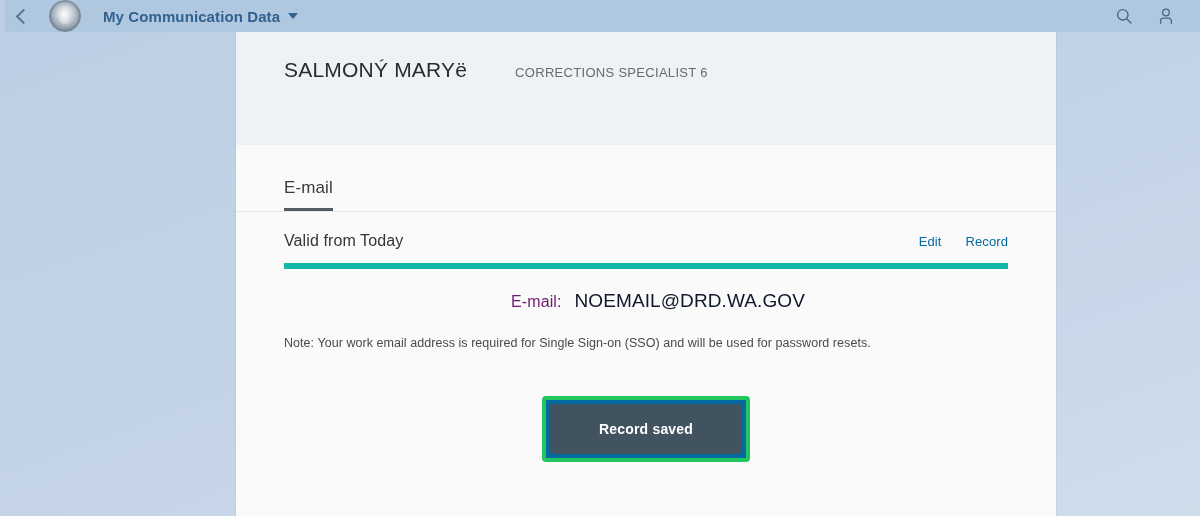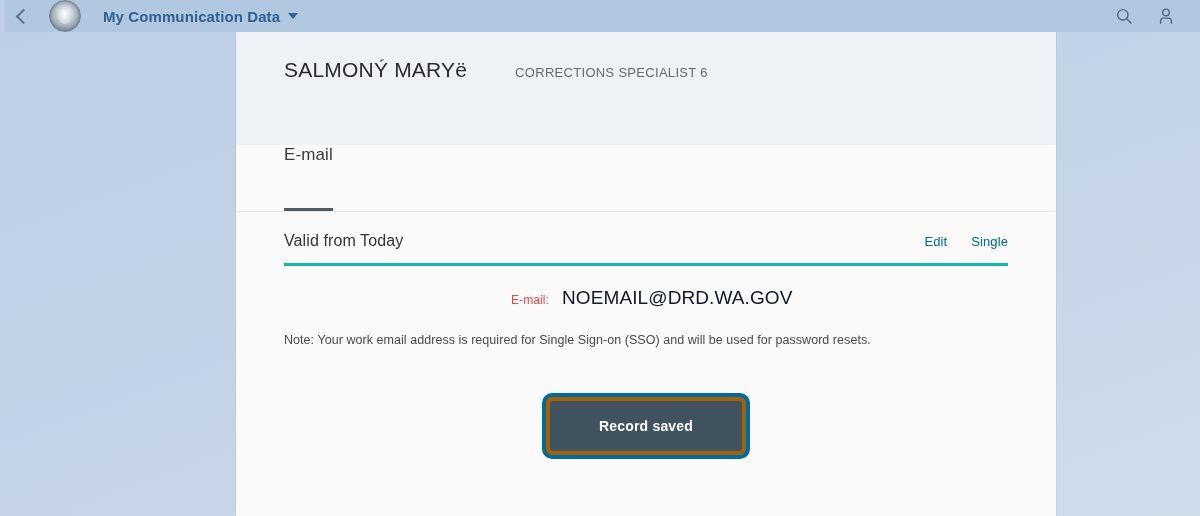--- a/index.html
+++ b/index.html
@@ -193,20 +193,21 @@
     white-space: nowrap;
   }
 
   
   .tabstrip {
     position: relative;
     height: 67px;
     padding: 0 48px;
     box-sizing: border-box;
     display: flex;
+    align-items: flex-end;
     border-bottom: 1px solid #e6e8ea;
     background: #fafafa;
   }
   .tab {
     font-size: 17px;
     color: #3b3b3b;
     padding-bottom: 10px;
     border-bottom: 3px solid #555a5f;
     cursor: pointer;
     letter-spacing: 0.1px;
@@ -216,21 +217,21 @@
   .content {
     padding: 0 48px;
     box-sizing: border-box;
   }
 
   .record-head {
     display: flex;
     align-items: center;
     padding-top: 20px;
     padding-bottom: 13px;
-    border-bottom: 3px solid #14b8a6;
+    border-bottom: 6px solid #14b8a6;
   }
   .record-title {
     font-size: 16px;
     color: #32363a;
     letter-spacing: 0.1px;
   }
   .record-actions {
     margin-left: auto;
     display: flex;
     gap: 24px;
@@ -249,22 +250,22 @@
     letter-spacing: 0.1px;
   }
 
   .field-row {
     display: flex;
     align-items: baseline;
     margin-top: 21px;
     padding-left: 227px;
   }
   .field-label {
-    font-size: 12px;
-    color: #ef4444;
+    font-size: 16px;
+    color: #701a75;
     letter-spacing: 0.1px;
   }
   .field-value {
     margin-left: 13px;
     font-size: 19px;
     color: #0f172a;
     letter-spacing: 0.1px;
   }
 
   .note {
@@ -275,23 +276,23 @@
   }
 
   
   .btn-wrap {
     display: flex;
     justify-content: center;
     margin-top: 46px;
   }
   .btn-focus {
     padding: 4px;
-    background: #a16207;
-    border: 4px solid #0369a1;
-    border-radius: 10px;
+    background: #0369a1;
+    border: 4px solid #22c55e;
+    border-radius: 4px;
     display: inline-block;
     line-height: 0;
   }
   .btn-saved {
     width: 192px;
     height: 50px;
     background: #41535f;
     border: 1px solid #41535f;
     border-radius: 3px;
     color: #ffffff;
@@ -354,21 +355,21 @@
     <div class="tabstrip">
       <div class="tab">E-mail</div>
     </div>
 
     <div class="content">
 
       <div class="record-head">
         <span class="record-title">Valid from Today</span>
         <span class="record-actions">
           <span class="act-link">Edit</span>
-          <span class="act-link">Single</span>
+          <span class="act-link">Record</span>
         </span>
       </div>
 
 
       <div class="field-row">
         <span class="field-label">E-mail:</span>
         <span class="field-value">NOEMAIL@DRD.WA.GOV</span>
       </div>
 
       <div class="note">Note: Your work email address is required for Single Sign-on (SSO) and will be used for password resets.</div>

